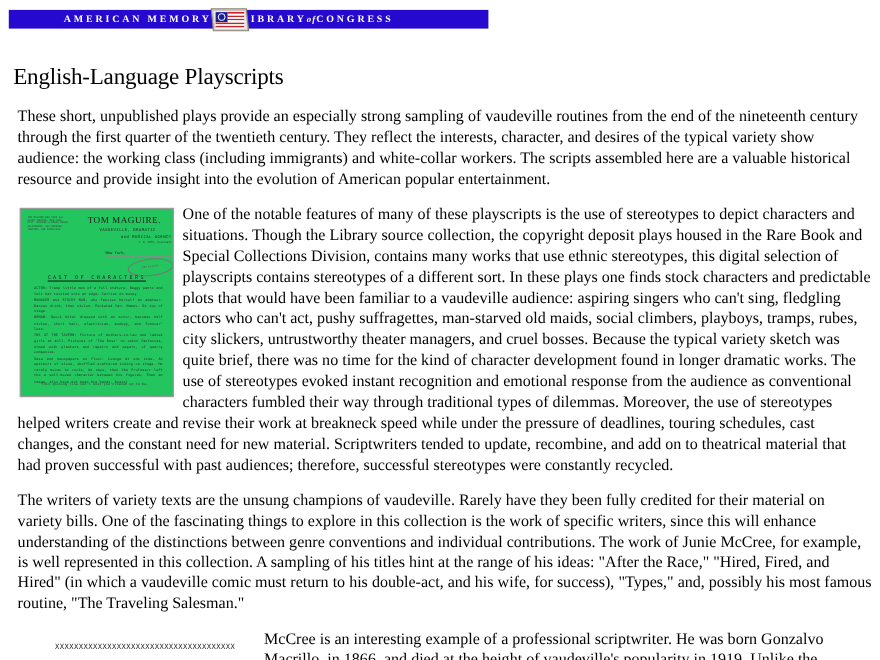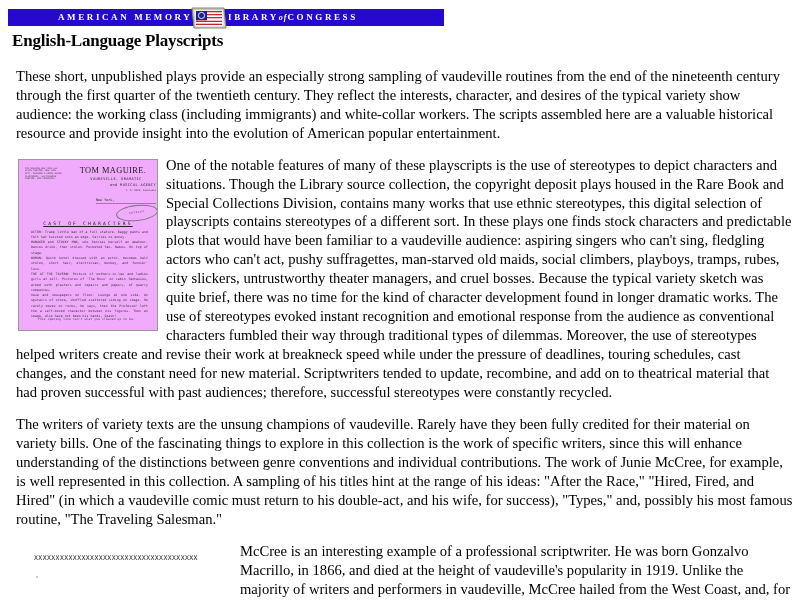--- a/index.html
+++ b/index.html
@@ -53,23 +53,23 @@
   .flag-emblem {
     position: absolute;
     left: 182px;
     top: -6px;
     width: 38px;
     height: 29px;
   }
 
   
   .page-title {
-    font-size: 17px;
-    font-weight: bold;
-    margin: 6px 0 0 4px;
+    font-size: 21px;
+    font-weight: normal;
+    margin: 32px 0 0 4px;
     letter-spacing: -0.2px;
     line-height: 1.1;
   }
 
   
   .body-text {
     font-size: 14.6px;
     line-height: 1.30;
     text-align: left;
     margin: 16px 0 0 4px;
@@ -78,21 +78,21 @@
     margin: 0 0 13px 4px;
   }
   .para:last-child { margin-bottom: 0; }
 
   
   .fig-letterhead {
     float: left;
     width: 140px;
     height: 172px;
     margin: 3px 8px 2px 6px;
-    background: #f0abfc;
+    background: #22c55e;
     border: 1px solid #9b9b9b;
     box-sizing: border-box;
     overflow: hidden;
     position: relative;
   }
 
   .lh-inner {
     position: absolute;
     inset: 4px 5px 4px 5px;
     font-family: "DejaVu Sans Mono", "Liberation Mono", monospace;
@@ -201,21 +201,21 @@
     float: left;
     width: 212px;
     height: 160px;
     margin: 4px 10px 0 6px;
     background: #ffffff;
     position: relative;
     overflow: hidden;
   }
   .tp-xrow {
     position: absolute;
-    left: 16px; top: 8px;
+    left: 32px; top: 8px;
     right: 6px;
     font-family: "DejaVu Sans Mono", "Liberation Mono", monospace;
     font-size: 6.5px;
     letter-spacing: 0.4px;
     color: #252525;
     white-space: nowrap;
     overflow: hidden;
   }
   .tp-speck {
     position: absolute;

